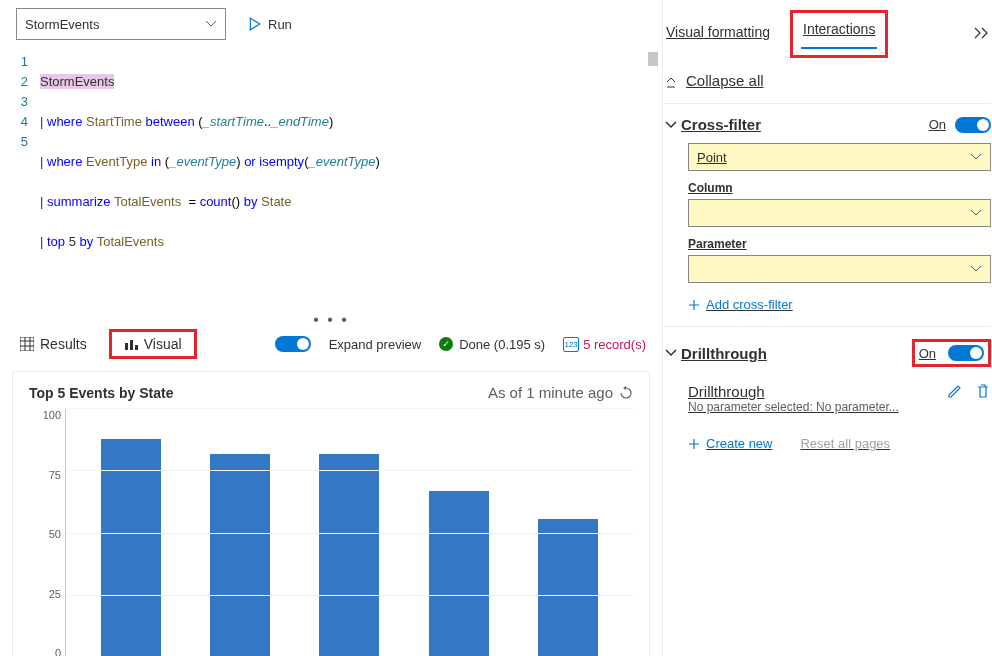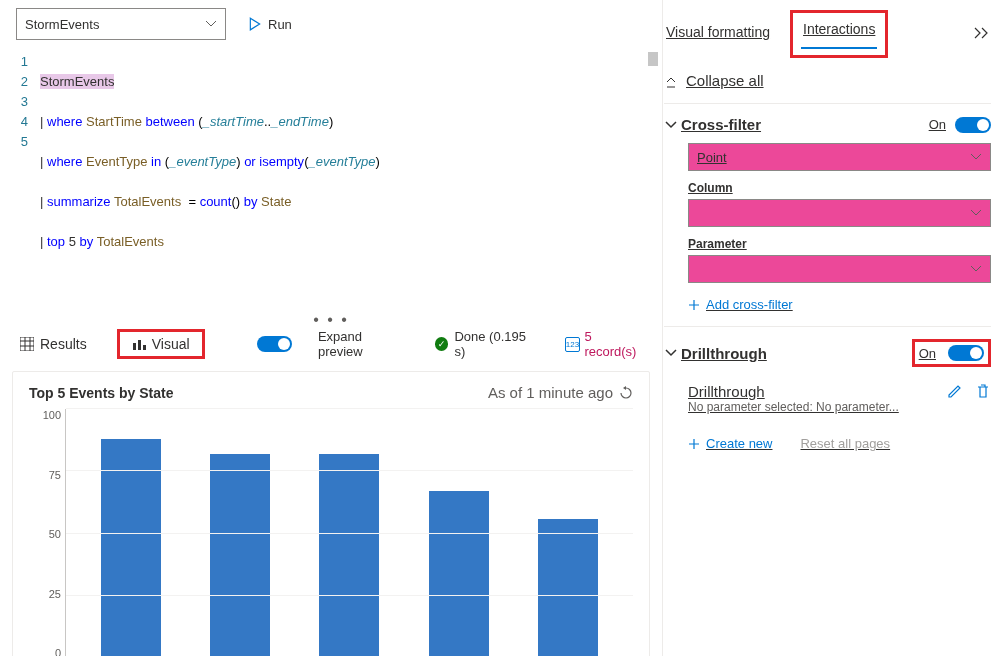--- a/index.html
+++ b/index.html
@@ -23,21 +23,21 @@
 .tok-param { color: #267f99; font-style: italic; }
 .tok-marked { background: #e8c8e8; }
 .tok-pipe { color: #323130; }
 .tok-ident { color: #795e26; }
 .tok-eq { color: #000; }
 .tok-dot { color: #000; }
 
 .dots-handle { text-align: center; color: #605e5c; font-size: 16px; letter-spacing: 2px; height: 14px; line-height: 8px; }
 
 
-.resultbar { display: flex; align-items: center; padding: 4px 16px 12px 16px; gap: 26px; border-top: 1px solid #fff;}
+.resultbar { display: flex; align-items: center; padding: 4px 16px 12px 16px; gap: 18px; border-top: 1px solid #fff;}
 .tab-btn { display: flex; align-items: center; gap: 6px; padding: 6px 4px; font-size: 14px; }
 .tab-btn.visual { border: 3px solid #e3262d; padding: 4px 12px; }
 .tab-btn svg { width: 14px; height: 14px; }
 .toggle { width: 36px; height: 16px; border-radius: 10px; background: #0078d4; position: relative; }
 .toggle::after { content:""; position:absolute; width:12px; height:12px; border-radius:50%; background:#fff; right:2px; top:2px; }
 .status { display:flex; align-items:center; gap:6px; font-size: 13px; }
 .status .check { width:14px; height:14px; border-radius:50%; background:#107c10; display:flex; align-items:center; justify-content:center; color:#fff; font-size:9px; }
 .records { display:flex; align-items:center; gap:4px; color:#0078d4; }
 .records .box { width:16px; height:15px; border:1px solid #0078d4; border-radius:2px; font-size:8px; display:flex; align-items:center; justify-content:center; }
 
@@ -63,21 +63,21 @@
 
 .collapse-all { display:flex; align-items:center; gap:8px; padding: 14px 0; font-size:15px; }
 
 .section { border-top:1px solid #edebe9; padding: 12px 0 14px 0; }
 .section-head { display:flex; align-items:center; gap:3px; }
 .section-head .chev { width:14px; }
 .section-head .title { font-weight:600; font-size:15px; flex:1; }
 .section-head .onlabel { font-size:13px; margin-right:6px; }
 .field { margin: 10px 0 0 24px; }
 .field-label { font-size:12px; font-weight:600; margin-bottom:4px; }
-.select { border:1px solid #8a8886; height:28px; display:flex; align-items:center; justify-content:space-between; padding:0 8px; font-size:13px; background:#ec4899;}
+.select { border:1px solid #8a8886; height:28px; display:flex; align-items:center; justify-content:space-between; padding:0 8px; font-size:13px; background:#fef9c3;}
 .linkish { color:#0078d4; font-size:13px; display:flex; align-items:center; gap:6px; }
 .add-btn { margin: 14px 0 0 24px; }
 
 .dt-item { margin: 16px 0 0 24px; display:flex; align-items:flex-start; justify-content:space-between; }
 .dt-item .dt-title { font-size:15px; }
 .dt-item .dt-sub { font-size:12px; color:#605e5c; }
 .dt-actions { display:flex; gap:12px; }
 .dt-actions svg { width:16px; height:16px; }
 .muted { color:#a19f9d; }
 .redbox { border:3px solid #e3262d; padding:3px 4px; display:inline-flex; align-items:center; gap:6px; }

